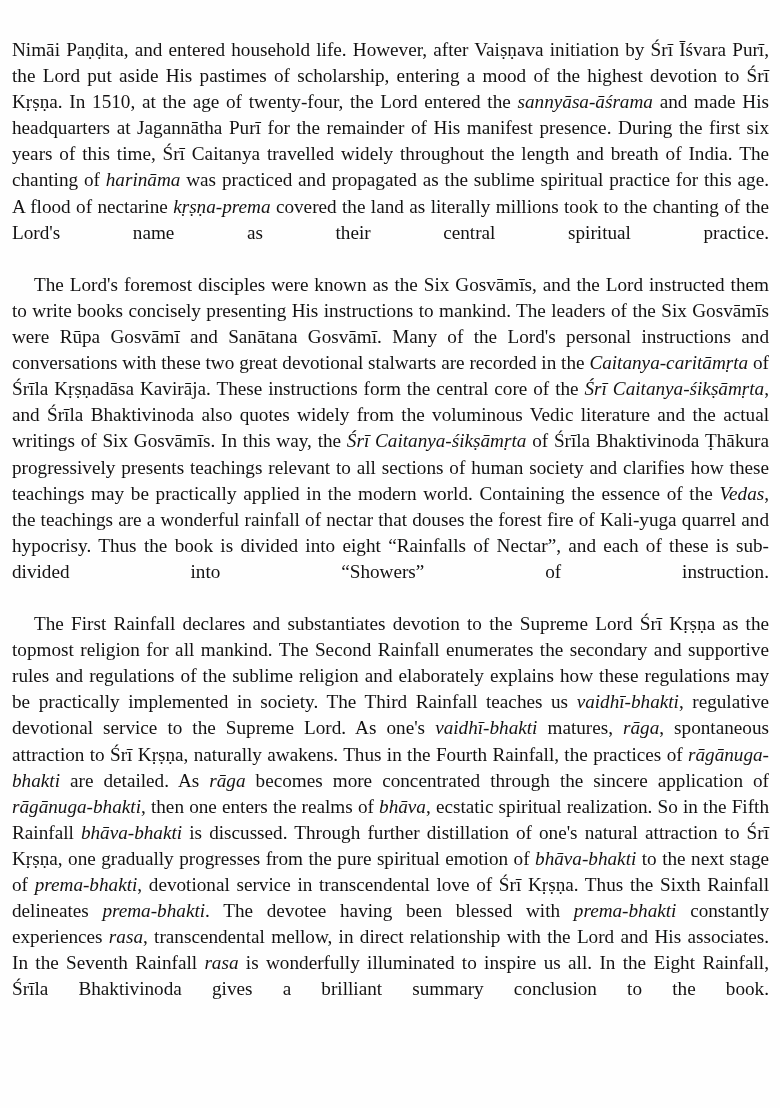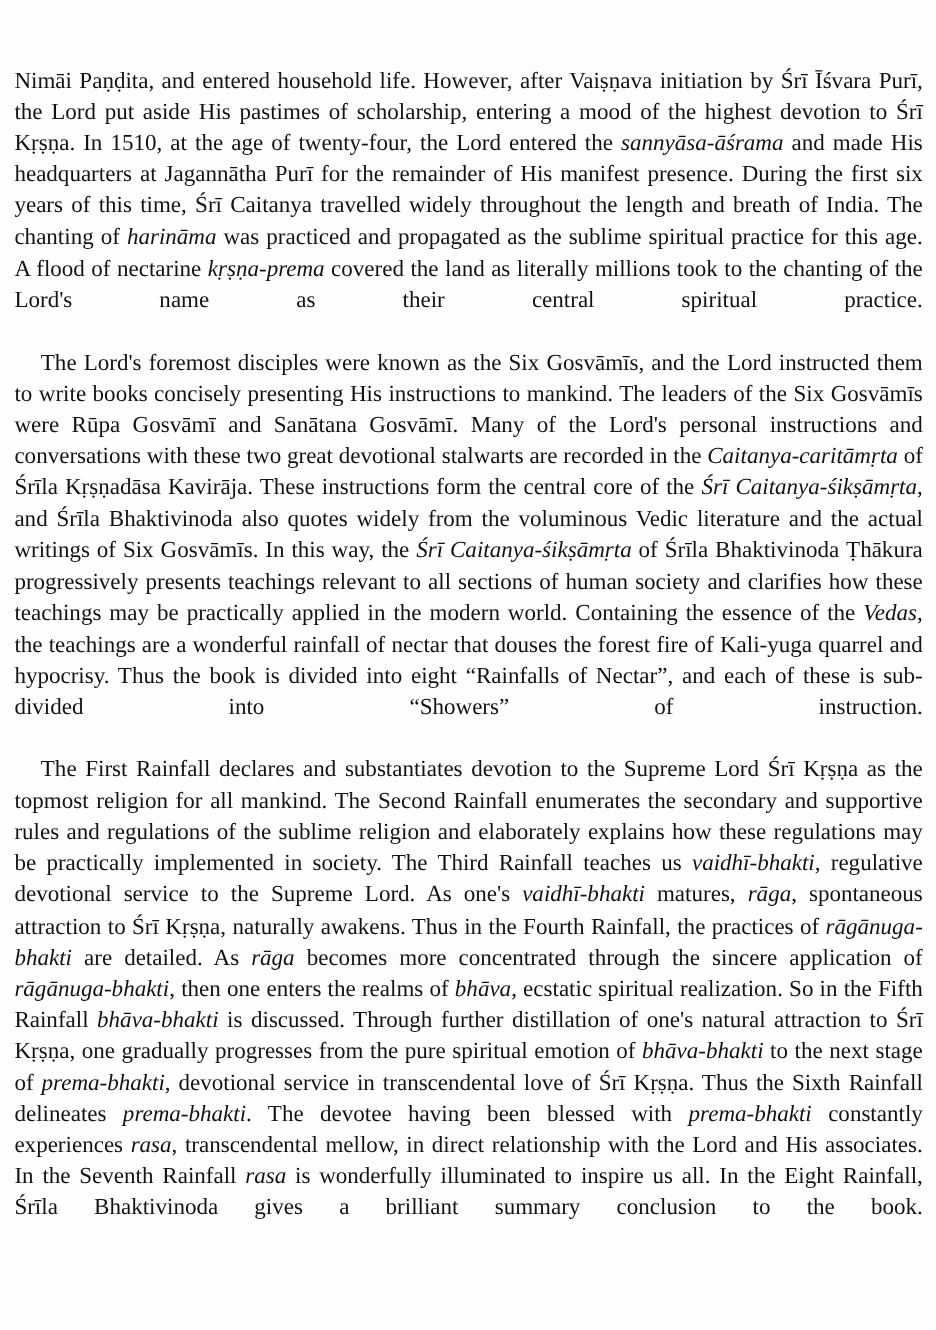--- a/index.html
+++ b/index.html
@@ -11,21 +11,21 @@
     position: relative;
     width: 780px;
     height: 1108px;
     background: #fefefe;
     box-sizing: border-box;
     overflow: hidden;
   }
   .text-column {
     position: absolute;
     left: 12px;
-    top: 55px;
+    top: 37px;
     width: 757px;
   }
   p.para {
     margin: 0;
     font-family: "Liberation Serif", "DejaVu Serif", serif;
     font-size: 19.2px;
     line-height: 26.1px;
     color: #131212;
     text-align: justify;
     text-justify: inter-word;

